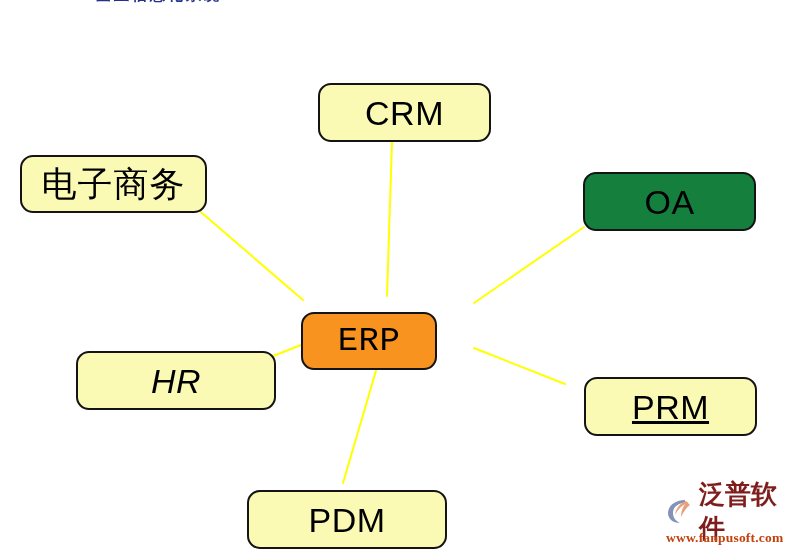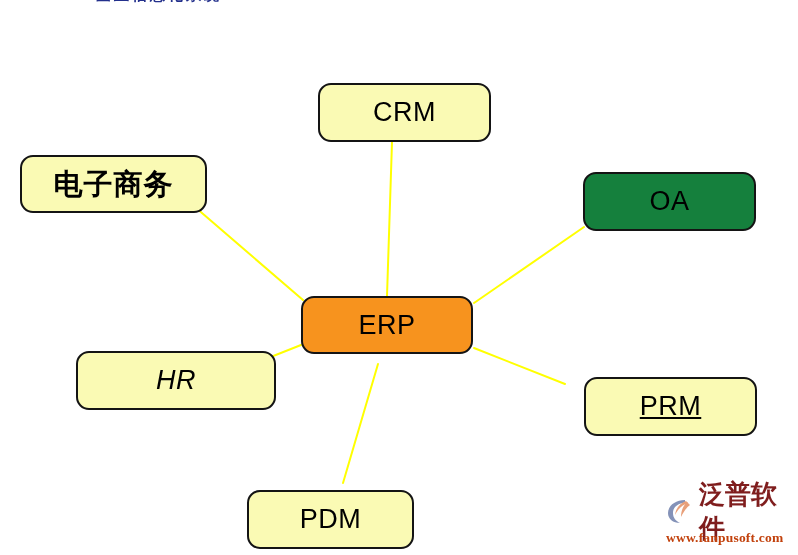--- a/index.html
+++ b/index.html
@@ -31,28 +31,28 @@
     display: flex;
     align-items: center;
     justify-content: center;
     text-align: center;
     color: #000000;
     line-height: 1;
     white-space: nowrap;
   }
   .node-latin {
     font-family: "Liberation Sans", sans-serif;
-    font-size: 27px;
+    font-size: 34px;
     font-weight: 400;
     letter-spacing: 0.5px;
   }
   .node-cjk {
     font-family: "DejaVu Serif", "Liberation Serif", serif;
-    font-size: 29px;
-    font-weight: 700;
+    font-size: 35px;
+    font-weight: 400;
     letter-spacing: 1px;
   }
   .node-sat {
     background: #fafab4;
   }
   .node-center {
     background: #f7931e;
   }
   
   #top-fragment {
@@ -117,37 +117,37 @@
 
   <svg id="links" viewBox="0 0 798 555" xmlns="http://www.w3.org/2000/svg">
       <line x1="387" y1="296" x2="392" y2="142" stroke="#ffff00" stroke-width="2" stroke-linecap="round"></line>
       <line x1="474" y1="303" x2="584" y2="227" stroke="#ffff00" stroke-width="2" stroke-linecap="round"></line>
       <line x1="474" y1="348" x2="565" y2="384" stroke="#ffff00" stroke-width="2" stroke-linecap="round"></line>
       <line x1="378" y1="364" x2="343" y2="483" stroke="#ffff00" stroke-width="2" stroke-linecap="round"></line>
       <line x1="301" y1="345" x2="233" y2="372" stroke="#ffff00" stroke-width="2" stroke-linecap="round"></line>
       <line x1="303" y1="300" x2="195" y2="207" stroke="#ffff00" stroke-width="2" stroke-linecap="round"></line>
     </svg>
 
-  <div class="node node-center node-latin" style="left: 301px; top: 296px; width: 172px; height: 58px; background: rgb(247, 147, 30); border-color: rgb(20, 20, 20);">
+  <div class="node node-center node-latin" style="left: 301px; top: 312px; width: 136px; height: 58px; background: rgb(247, 147, 30); border-color: rgb(20, 20, 20); font-family: Liberation Mono, monospace;">
     <span>ERP</span>
   </div>
 
   <div class="node node-sat node-latin" style="left: 318px; top: 83px; width: 173px; height: 59px; background: rgb(250, 250, 180); border-color: rgb(20, 20, 20);">
     <span>CRM</span>
   </div>
 
   <div class="node node-sat node-latin" style="left: 583px; top: 172px; width: 173px; height: 59px; background: #15803d; border-color: rgb(20, 20, 20);">
     <span>OA</span>
   </div>
 
   <div class="node node-sat node-latin" style="left: 584px; top: 377px; width: 173px; height: 59px; background: rgb(250, 250, 180); border-color: rgb(20, 20, 20); text-decoration: underline;">
     <span>PRM</span>
   </div>
 
-  <div class="node node-sat node-latin" style="left: 247px; top: 490px; width: 167px; height: 59px; background: rgb(250, 250, 180); border-color: rgb(20, 20, 20);">
+  <div class="node node-sat node-latin" style="left: 247px; top: 490px; width: 200px; height: 59px; background: rgb(250, 250, 180); border-color: rgb(20, 20, 20);">
     <span>PDM</span>
   </div>
 
   <div class="node node-sat node-latin" style="left: 76px; top: 351px; width: 200px; height: 59px; background: rgb(250, 250, 180); border-color: rgb(20, 20, 20); font-style: italic;">
     <span>HR</span>
   </div>
 
   <div class="node node-sat node-cjk" style="left: 20px; top: 155px; width: 187px; height: 58px; background: rgb(250, 250, 180); border-color: rgb(20, 20, 20);">
     <span>电子商务</span>
   </div>

